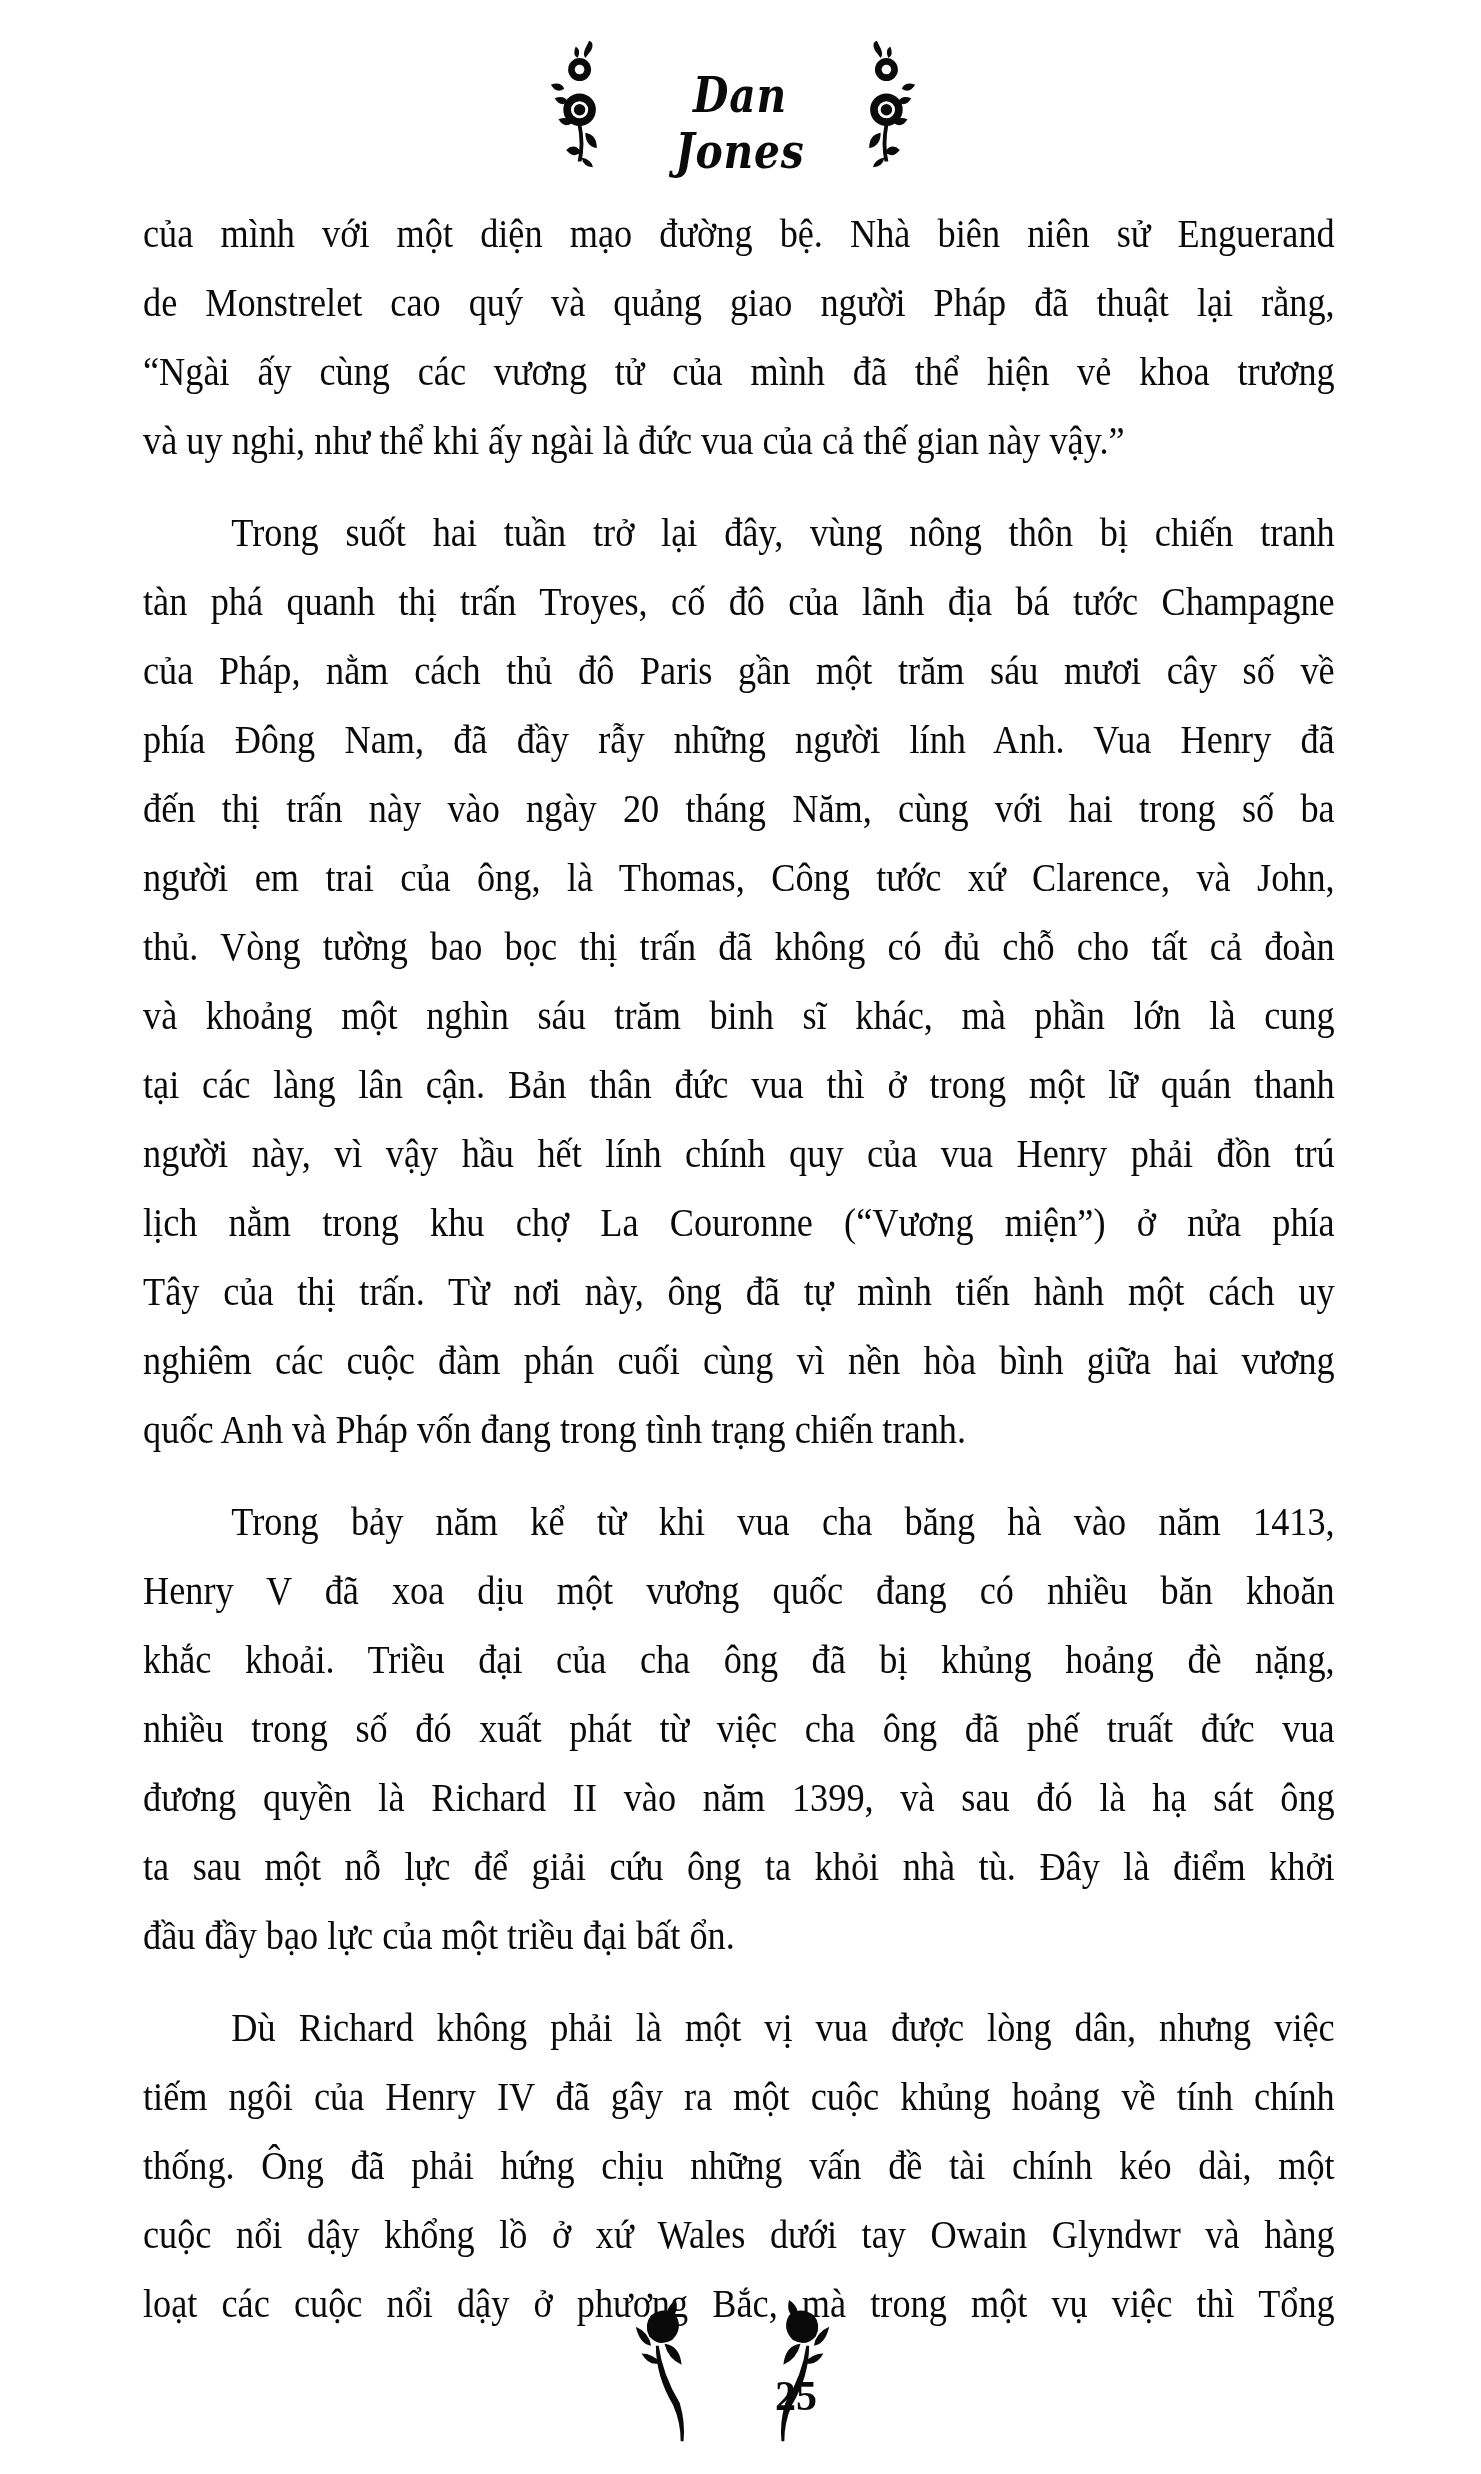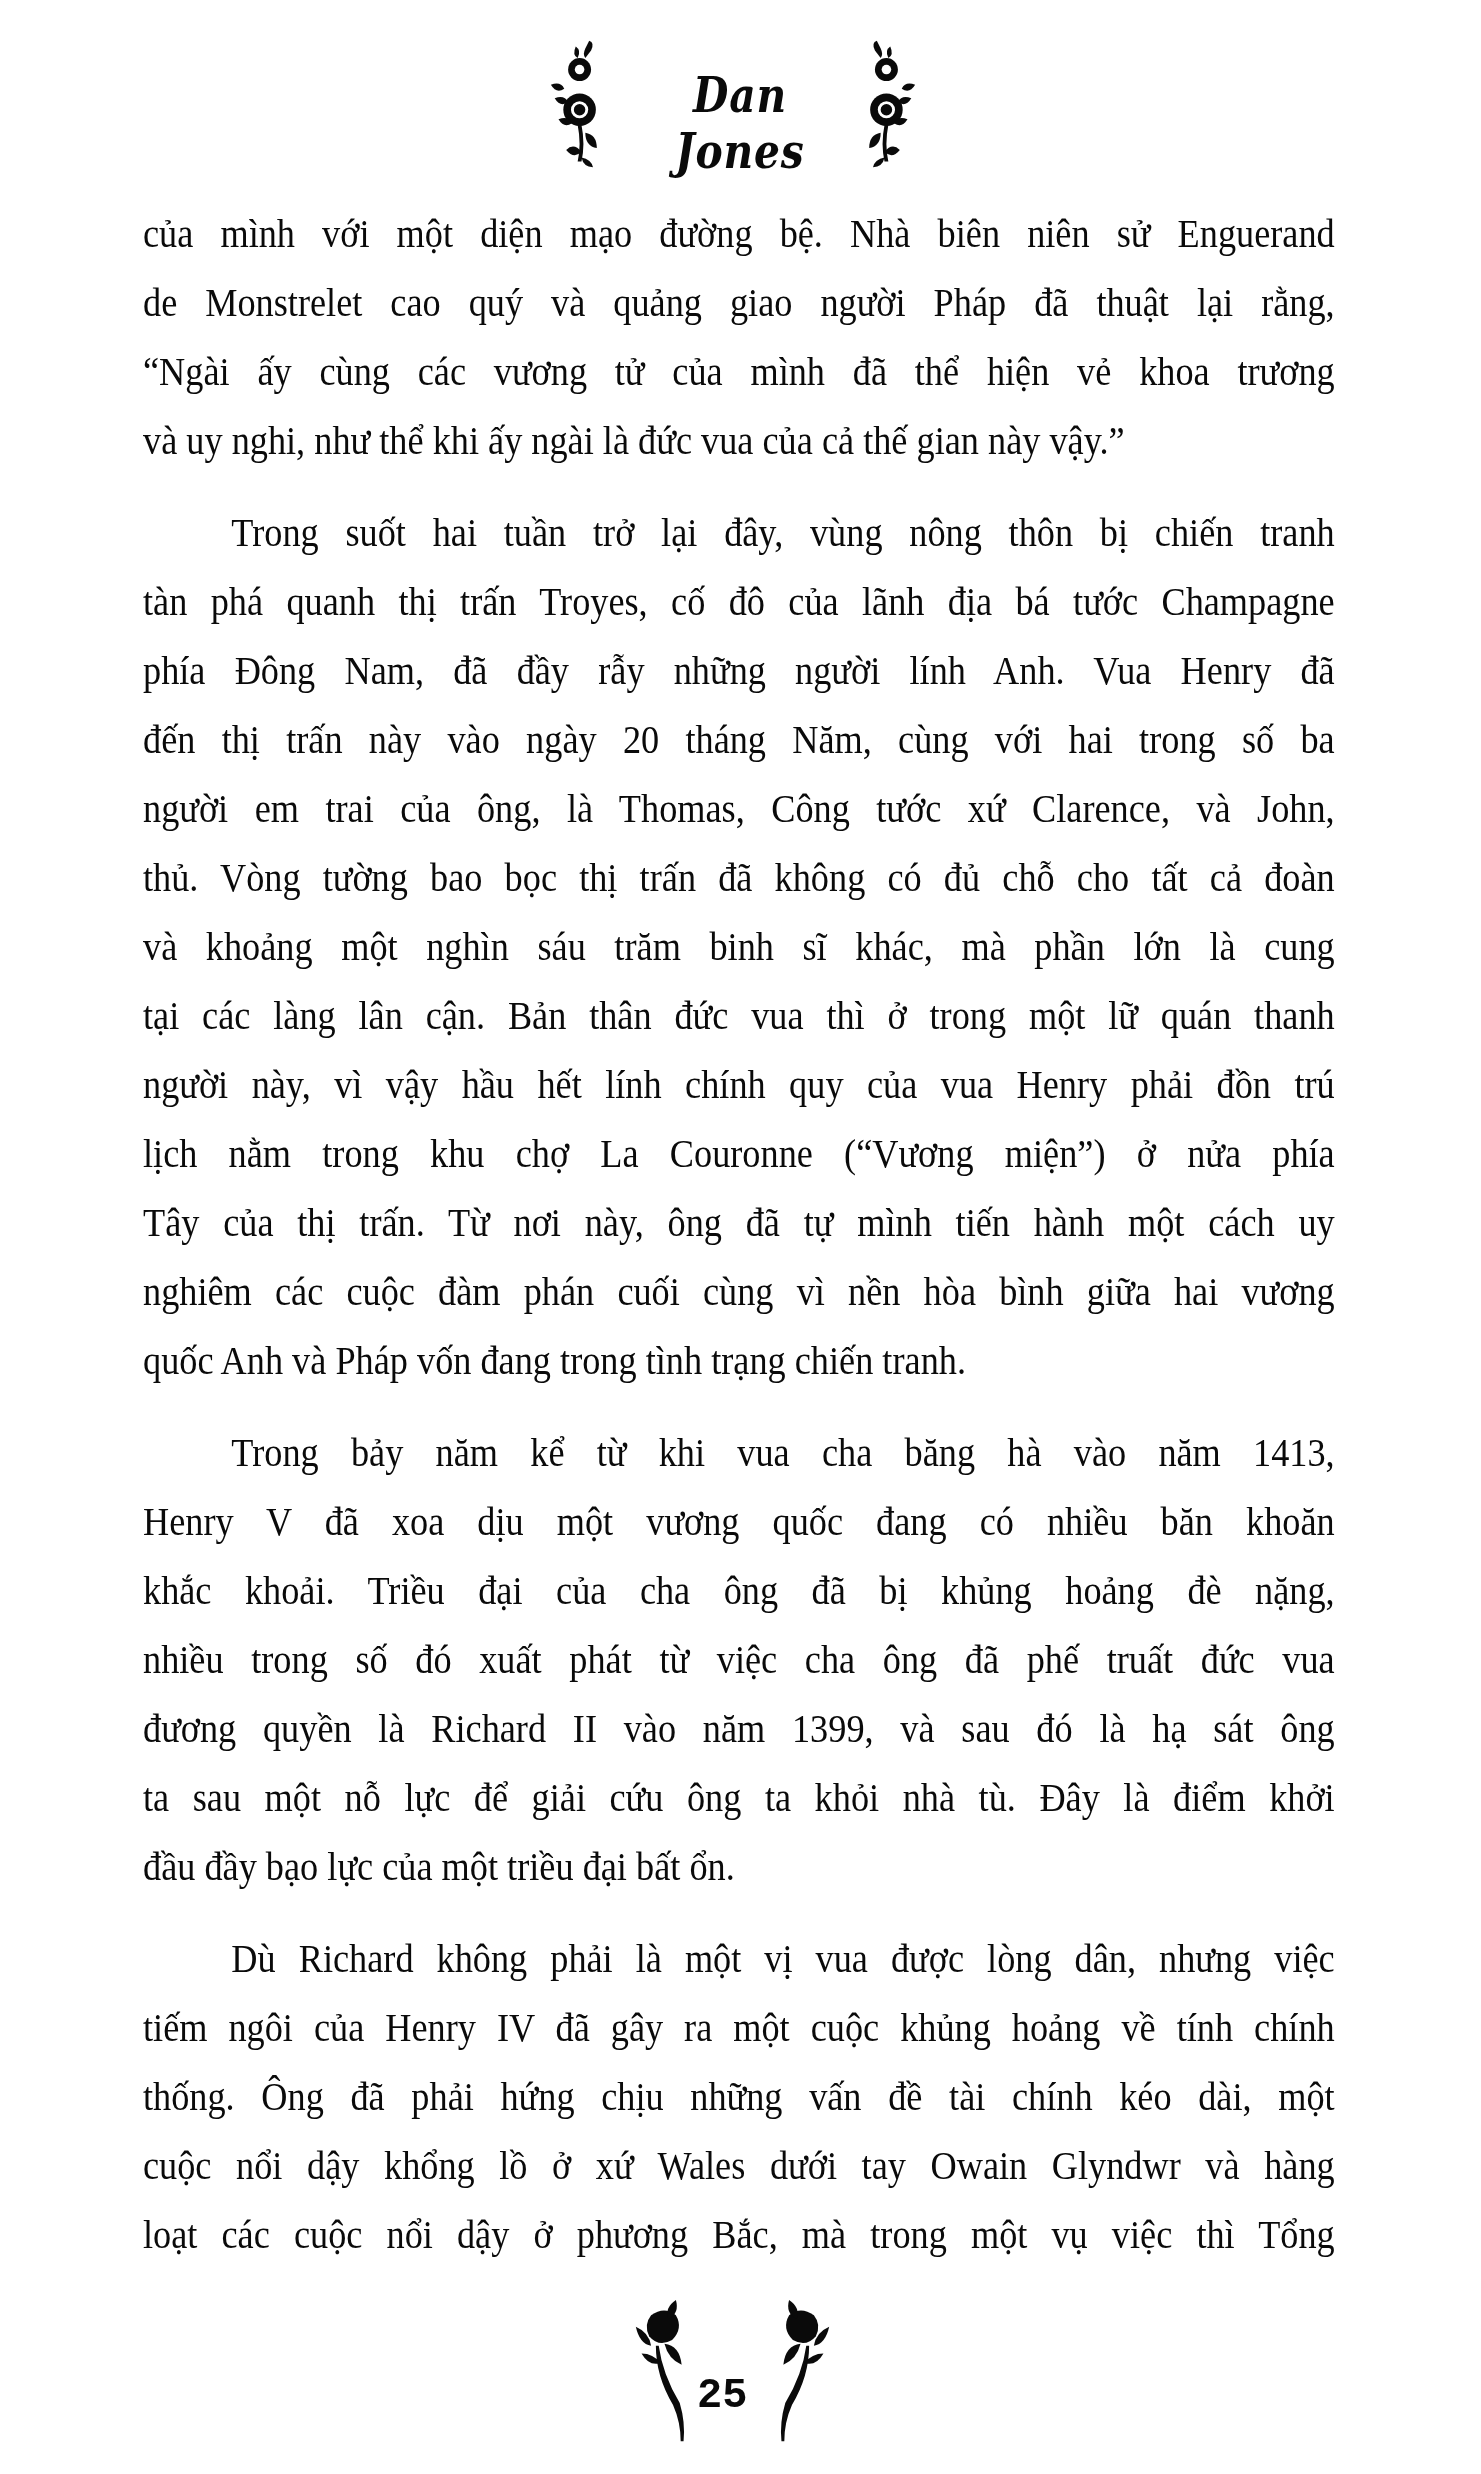--- a/index.html
+++ b/index.html
@@ -12,21 +12,21 @@
   .body-text{position:absolute;left:143px;top:199px;width:1192px;}
   .line{display:block;height:69px;line-height:69px;font-size:39px;text-align:justify;text-align-last:justify;white-space:nowrap;overflow:visible;}
   .line span{display:block;text-align:justify;text-align-last:justify;white-space:normal;transform:scaleX(0.93);transform-origin:left center;width:107.5%;}
   .line.last span{text-align-last:left;}
   .line.indent span{padding-left:95px;box-sizing:border-box;}
   .para{margin-bottom:23px;}
   .footer{position:absolute;left:0;top:2296px;width:1482px;height:162px;}
   .rose-bot{position:absolute;top:0;width:63px;height:153px;}
   .rose-bot.left{left:632px;}
   .rose-bot.right{left:770px;transform:scaleX(-1);}
-  .page-number{position:absolute;left:697px;top:76px;width:86px;text-align:left;font-size:42px;font-weight:bold;font-family:Liberation Mono, monospace;}
+  .page-number{position:absolute;left:731px;top:76px;width:86px;text-align:right;font-size:42px;font-weight:bold;}
 </style>
 </head>
 <body>
 
 <div class="header">
   <svg class="rose-top left" viewBox="0 0 72 140">
     <g fill="#0a0a0a">
       <path d="M44 4 q6 2 2 10 l-6 8 q-3-4 0-10z"></path>
       <path d="M30 10 q6 4 2 12 q-6-3-2-12z"></path>
       <circle cx="34" cy="34" r="12"></circle>
@@ -78,20 +78,23 @@
     <div class="line last">
         <span>và uy nghi, như thể khi ấy ngài là đức vua của cả thế gian này vậy.”</span>
       </div>
   </div>
   <div class="para">
     <div class="line indent">
         <span>Trong suốt hai tuần trở lại đây, vùng nông thôn bị chiến tranh</span>
       </div>
     <div class="line">
         <span>tàn phá quanh thị trấn Troyes, cố đô của lãnh địa bá tước Champagne</span>
+      </div>
+    <div class="line">
+        <span>của Pháp, nằm cách thủ đô Paris gần một trăm sáu mươi cây số về</span>
       </div>
     <div class="line">
         <span>phía Đông Nam, đã đầy rẫy những người lính Anh. Vua Henry đã</span>
       </div>
     <div class="line">
         <span>đến thị trấn này vào ngày 20 tháng Năm, cùng với hai trong số ba</span>
       </div>
     <div class="line">
         <span>người em trai của ông, là Thomas, Công tước xứ Clarence, và John,</span>
       </div>

